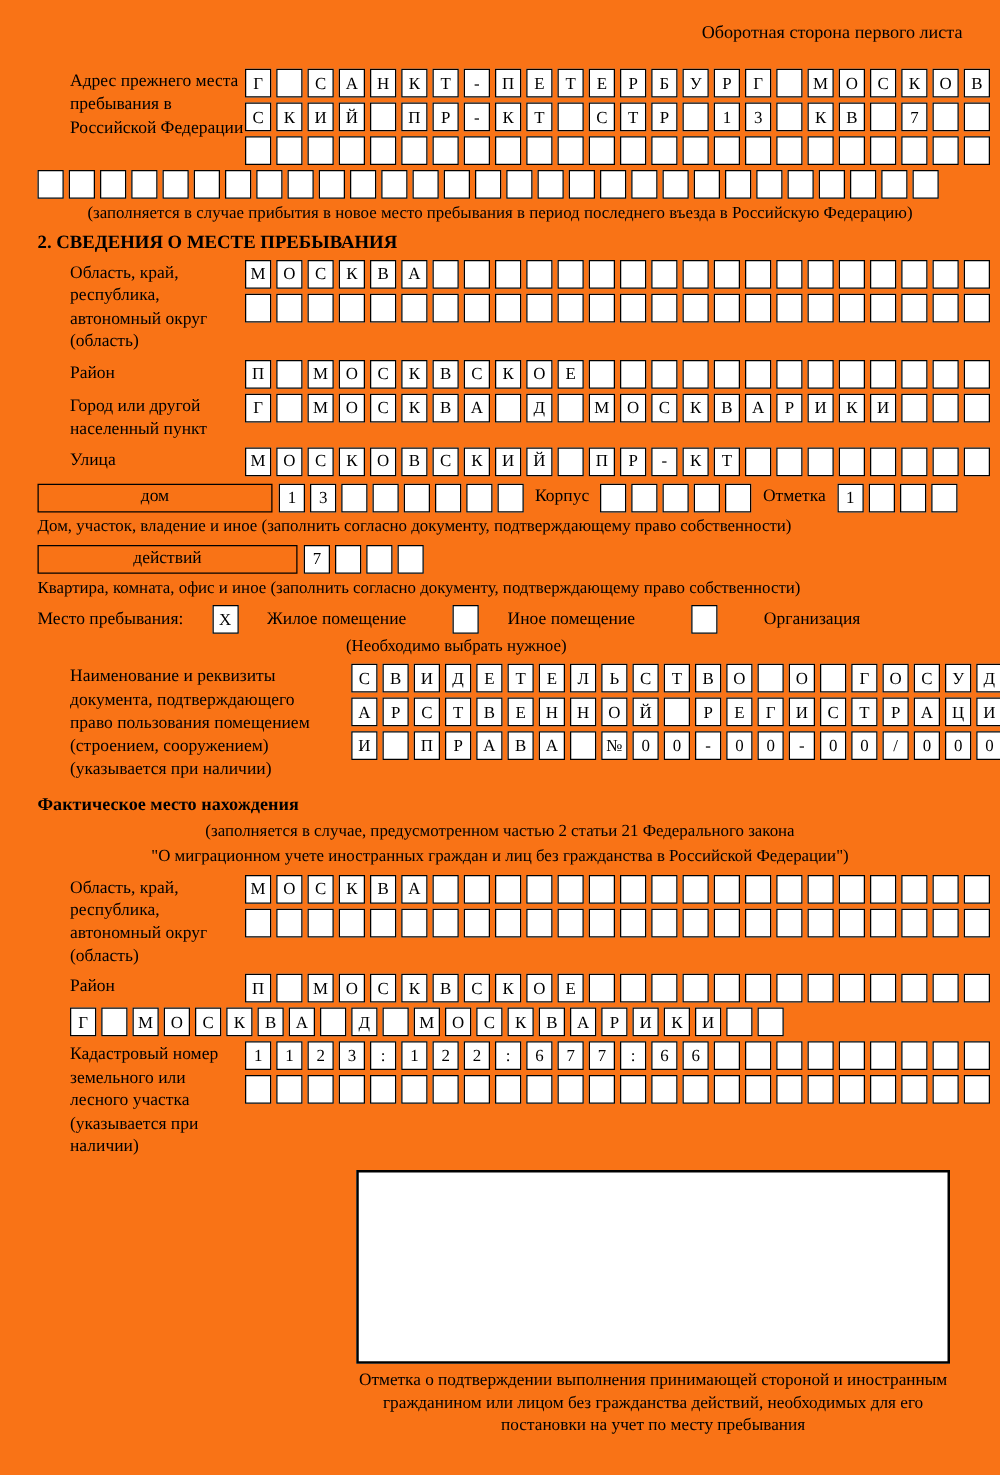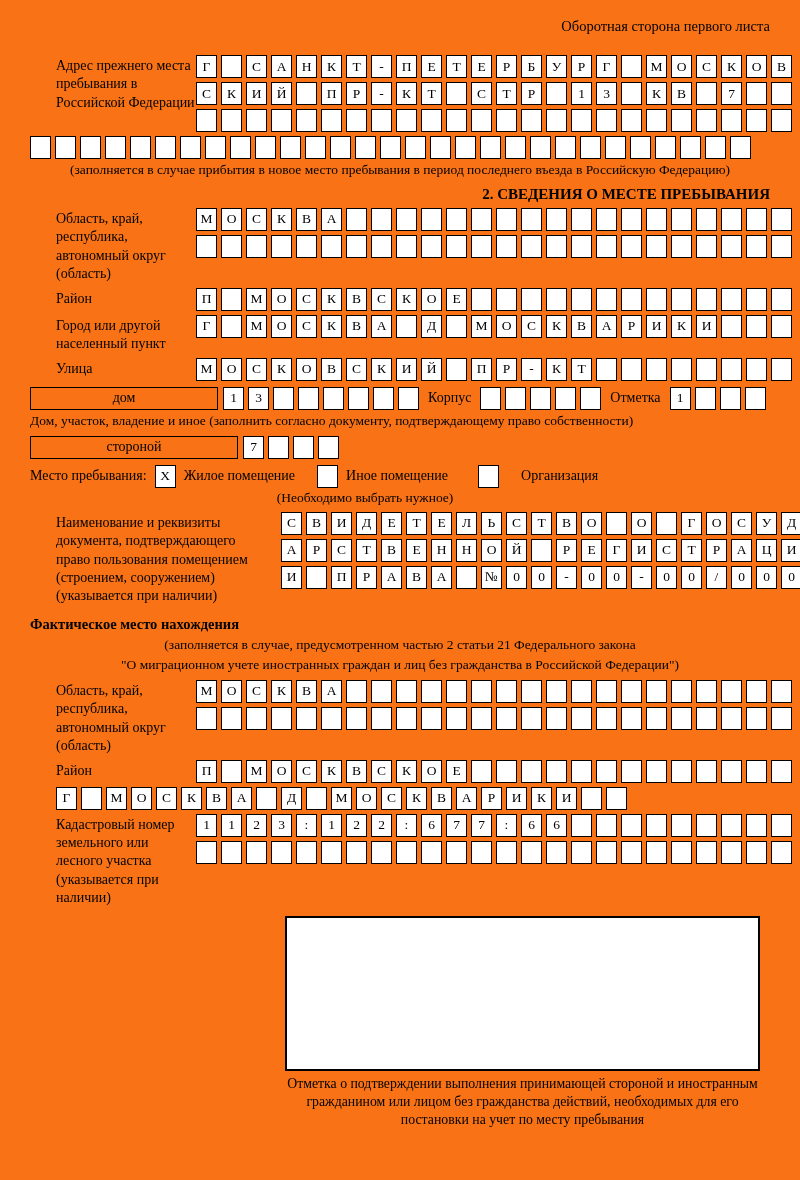--- a/index.html
+++ b/index.html
@@ -17,30 +17,30 @@
   .w215{width:215px;}
   .rows{display:flex;flex-direction:column;gap:4px;}
   .cellrow{display:flex;gap:4px;}
   .cell{
     box-sizing:border-box;flex:none;width:21px;height:23px;
     border:1.7px solid #000;display:flex;align-items:center;justify-content:center;
     font-size:13.5px;background:#fff;
   }
   .caption{font-size:13.5px;line-height:1.25;margin:3px 0 0 0;}
   .caption.center{text-align:center;}
-  .sec-title{text-align:right;font-weight:bold;font-size:15px;margin:7px 0 5px 0;}
+  .sec-title{text-align:left;font-weight:bold;font-size:15px;margin:7px 0 5px 0;}
   .sub-title{text-align:left;font-weight:bold;font-size:14.5px;margin:10px 0 4px 0;}
   .mt4{margin-top:4px;}.mt6{margin-top:6px;}
   .inline-row{display:flex;align-items:center;gap:5px;}
   .bigbox{
     box-sizing:border-box;border:1.7px solid #000;height:23px;flex:none;
     display:flex;align-items:center;justify-content:center;font-size:14px;
   }
   .inline-lbl{font-size:14px;flex:none;padding:0 4px;}
-  .stay-row{display:flex;align-items:center;gap:8px;font-size:14px;margin-top:6px;}
+  .stay-row{display:flex;align-items:center;gap:23px;font-size:14px;margin-top:6px;}
   .stay-caption{margin:2px 0 0 185px;width:300px;text-align:center;font-size:13.5px;}
   .stamp-wrap{width:475px;margin:8px 10px 0 auto;}
   .stamp-box{box-sizing:border-box;border:2px solid #000;height:155px;background:#fff;}
   .stamp-caption{font-size:13.8px;line-height:1.3;text-align:center;margin-top:4px;}
 </style>
 </head>
 <body>
 
 <div class="page">
 
@@ -336,28 +336,29 @@
     <div class="cellrow">
         <div class="cell">1</div>
         <div class="cell"></div>
         <div class="cell"></div>
         <div class="cell"></div>
       </div>
   </div>
   <div class="caption">Дом, участок, владение и иное (заполнить согласно документу, подтверждающему право собственности)</div>
 
   <div class="inline-row mt6">
-    <div class="bigbox" style="width:208px;">стороной</div>
+    <div class="bigbox" style="width:208px;">действий</div>
     <div class="cellrow">
         <div class="cell">7</div>
         <div class="cell"></div>
         <div class="cell"></div>
         <div class="cell"></div>
       </div>
   </div>
+  <div class="caption">Квартира, комната, офис и иное (заполнить согласно документу, подтверждающему право собственности)</div>
 
   <div class="stay-row">
     <span>Место пребывания:</span>
     <div class="cell">X</div>
     <span>Жилое помещение</span>
     <div class="cell" style="margin-left:14px;"></div>
     <span>Иное помещение</span>
     <div class="cell" style="margin-left:22px;"></div>
     <span style="margin-left:14px;">Организация</span>
   </div>

